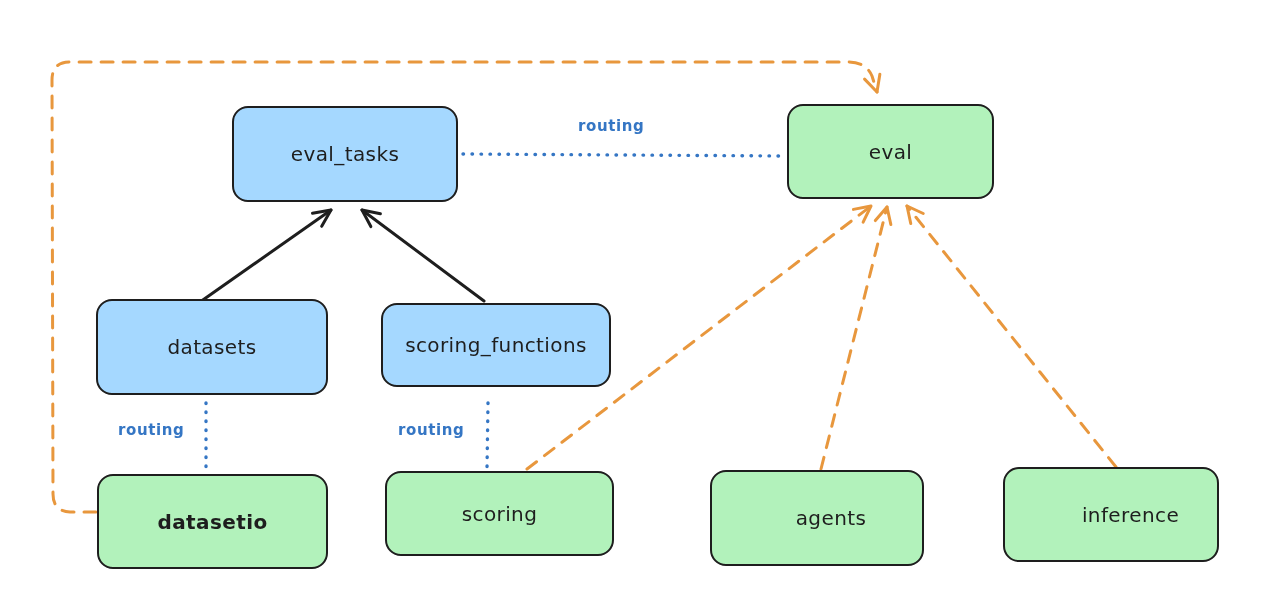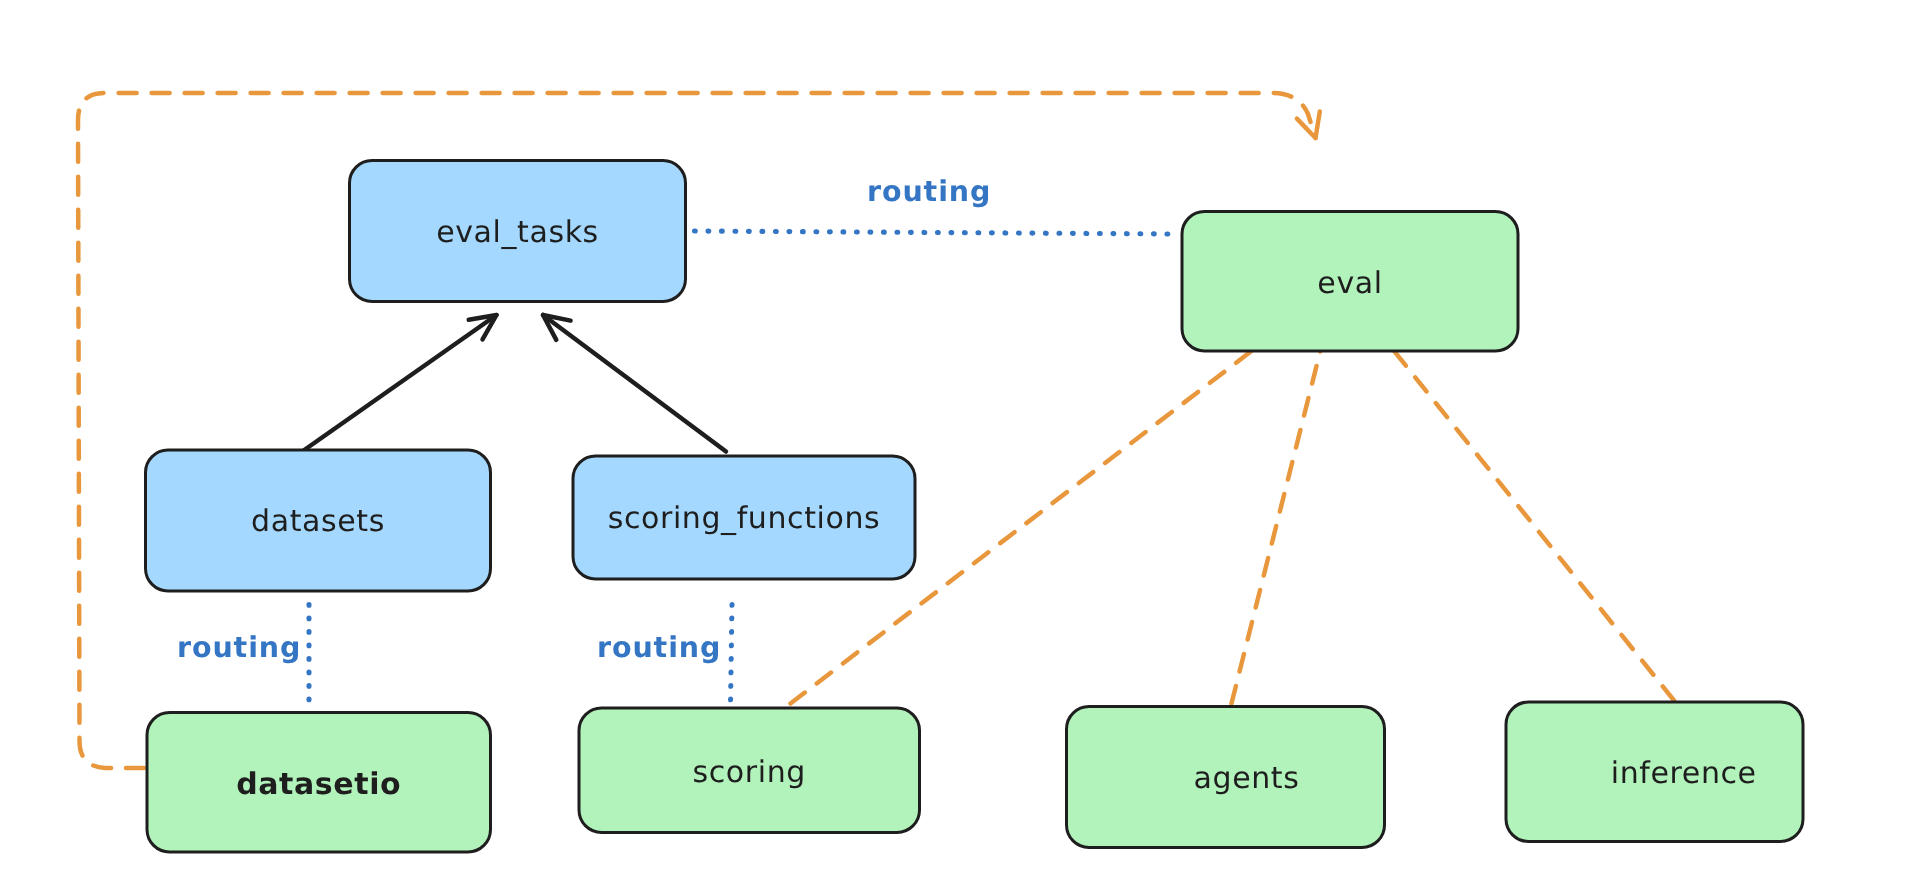--- a/index.html
+++ b/index.html
@@ -66,21 +66,21 @@
     justify-content:center;
     font-size:20px;
     color:var(--stroke-dark);
     letter-spacing:0.4px;
   }
   .node-blue{background:var(--node-blue);}
   .node-green{background:var(--node-green);}
   .edge-label{
     position:absolute;
     color:var(--routing-blue);
-    font-size:19px;
+    font-size:15px;
     font-weight:600;
     letter-spacing:0.6px;
     white-space:nowrap;
   }
 </style>
 </head>
 <body>
 
 <div class="canvas">
 
@@ -104,21 +104,21 @@
     <path class="edge-dashed" d="M 96 512 L 70 512 Q 53 511 53 494 L 52 80 Q 52 62 70 62 L 848 62 Q 866 62 872 76 L 877 92" marker-end="url(#head-orange)"></path>
     <path class="edge-dashed" d="M 527 469 L 871 206" marker-end="url(#head-orange)"></path>
     <path class="edge-dashed" d="M 821 469 L 887 207" marker-end="url(#head-orange)"></path>
     <path class="edge-dashed" d="M 1116 467 L 907 206" marker-end="url(#head-orange)"></path>
   </svg>
 
   <div class="node node-blue" style="left:232px;top:106px;width:226px;height:96px;">
     <span>eval_tasks</span>
   </div>
 
-  <div class="node node-green" style="left:787px;top:104px;width:226px;height:95px;margin-top:36px;">
+  <div class="node node-green" style="left:787px;top:104px;width:207px;height:95px;">
     <span>eval</span>
   </div>
 
   <div class="node node-blue" style="left:96px;top:299px;width:232px;height:96px;">
     <span>datasets</span>
   </div>
 
   <div class="node node-blue" style="left:381px;top:303px;width:230px;height:84px;">
     <span>scoring_functions</span>
   </div>
@@ -128,21 +128,21 @@
   </div>
 
   <div class="node node-green" style="left:385px;top:471px;width:229px;height:85px;">
     <span>scoring</span>
   </div>
 
   <div class="node node-green" style="left:710px;top:470px;width:214px;height:96px;padding-left:28px;">
     <span>agents</span>
   </div>
 
-  <div class="node node-green" style="left:1003px;top:467px;width:200px;height:95px;padding-left:39px;">
+  <div class="node node-green" style="left:1003px;top:467px;width:216px;height:95px;padding-left:39px;">
     <span>inference</span>
   </div>
 
   <div class="edge-label" style="left:578px;top:117px;">routing</div>
   <div class="edge-label" style="left:118px;top:421px;">routing</div>
   <div class="edge-label" style="left:398px;top:421px;">routing</div>
 
 </div>
 
 </body></html>

